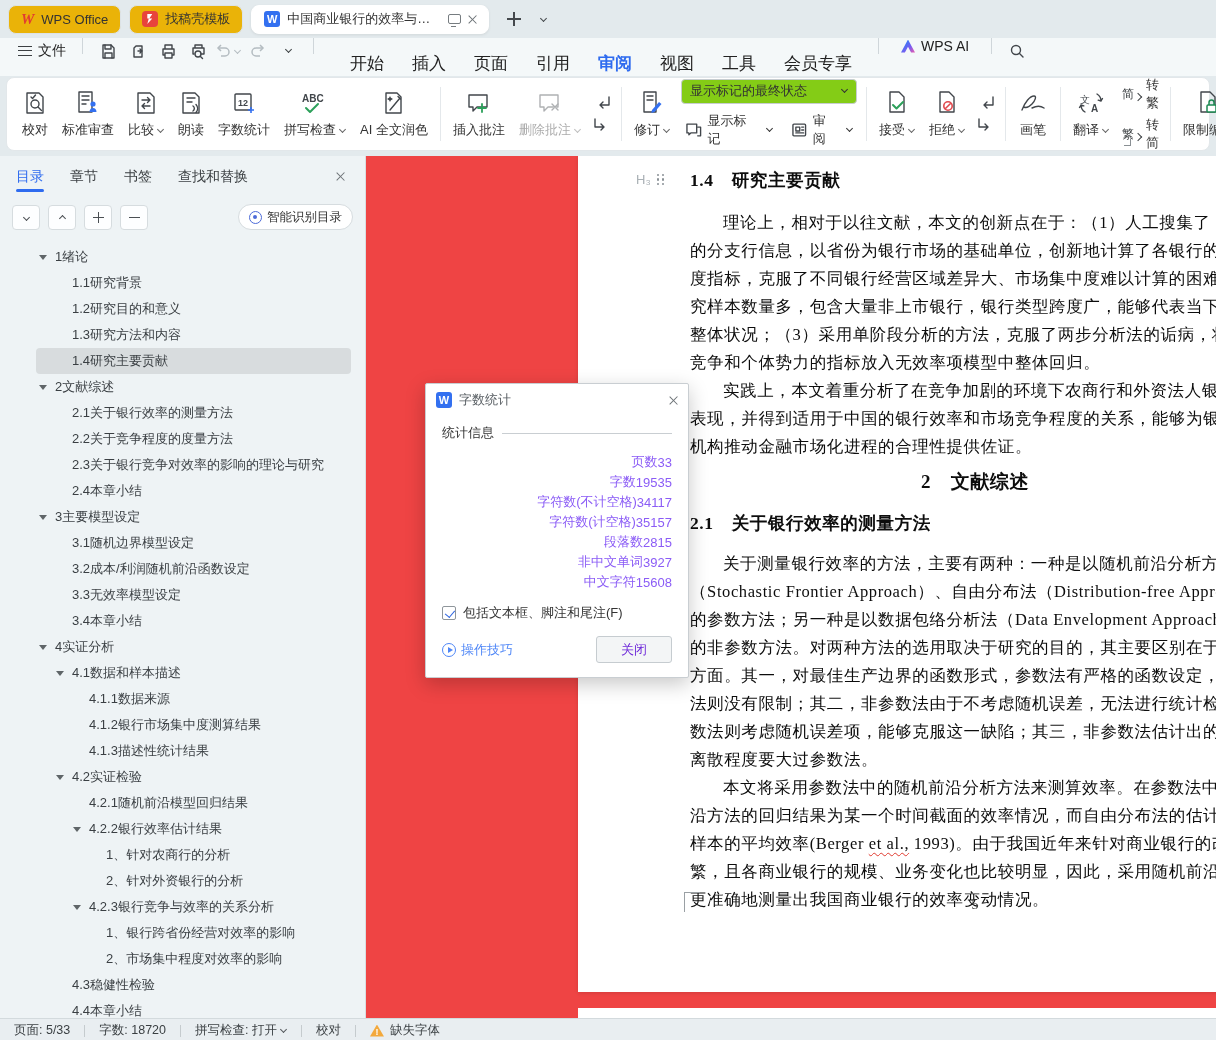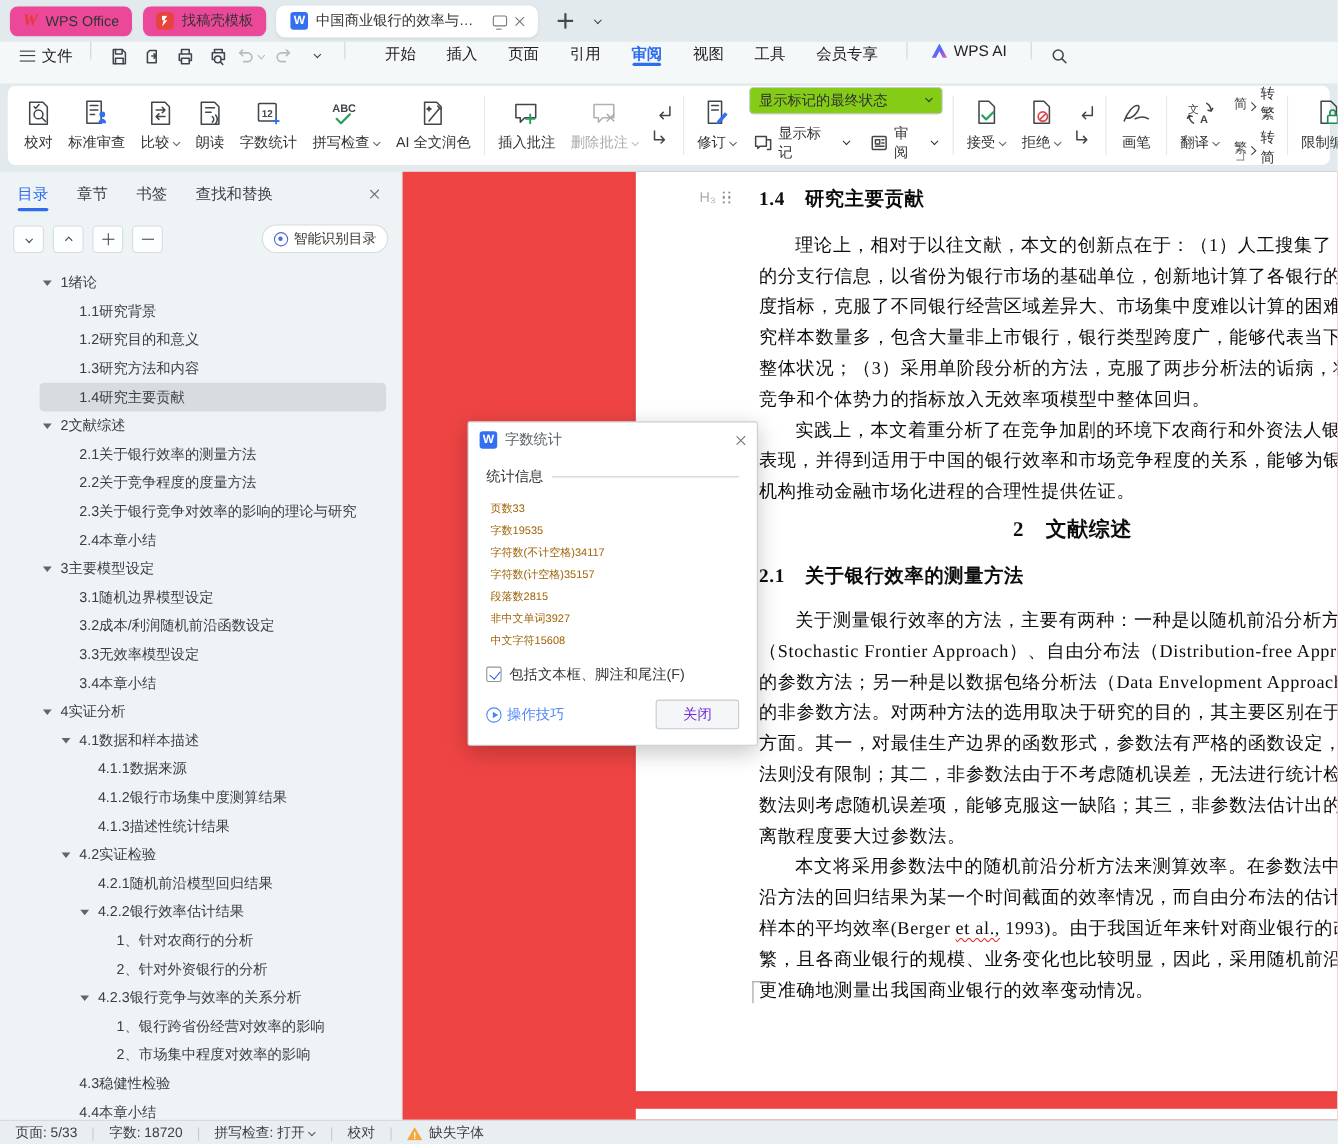--- a/index.html
+++ b/index.html
@@ -1,20 +1,20 @@
 <!DOCTYPE html>
 <html><head>
 <meta charset="utf-8">
 <style>
 *{margin:0;padding:0;box-sizing:border-box}
 html,body{width:1216px;height:1040px;overflow:hidden}
 body{position:relative;font-family:"Liberation Sans",sans-serif;color:#333;background:#e3eaed;font-size:13px}
 
 .tabbar{height:38px;background:#e3eaed;display:flex;align-items:center;padding-left:8px;gap:8px}
-.tab{height:29px;border-radius:8px;display:flex;align-items:center;gap:7px;padding:0 12px;background:#ec4899;border:1px solid #dde3e6;font-size:13px;color:#333}
+.tab{height:29px;border-radius:8px;display:flex;align-items:center;gap:7px;padding:0 12px;background:#eab308;border:1px solid #dde3e6;font-size:13px;color:#333}
 .tab.active{background:#fff;border-color:#fff;box-shadow:0 1px 3px rgba(0,0,0,.08);width:238px}
 .tab .tlabel{white-space:nowrap;overflow:hidden;text-overflow:ellipsis;max-width:150px}
 .wps-logo{font:italic bold 15px "Liberation Serif",serif;color:#e23c31}
 .wps-logo::before{content:"W"}
 .docer-icon{width:16px;height:16px;border-radius:4px;background:#e8443c;position:relative;flex:none}
 .docer-icon::after{content:"";position:absolute;left:5px;top:3px;width:5px;height:10px;background:#fff;clip-path:polygon(0 0,100% 0,40% 45%,100% 45%,0 100%,30% 45%,0 45%)}
 .word-icon{width:16px;height:16px;border-radius:3px;background:#3370f0;color:#fff;font-size:11px;font-weight:bold;display:flex;align-items:center;justify-content:center;flex:none}
 .word-icon::before{content:"W"}
 .monitor-icon{width:13px;height:10px;border:1.2px solid #767c80;border-radius:2px;position:relative;margin-left:4px}
 .monitor-icon::after{content:"";position:absolute;left:2px;bottom:-4px;width:5px;height:1.5px;background:#767c80}
@@ -29,21 +29,21 @@
 .tabbar .cv{color:#45494d;margin-left:12px}
 
 .menubar{height:38px;background:#f4f8f9;display:flex;align-items:flex-start;padding:0 14px;gap:4px}
 .hamb{width:14px;height:10px;border-top:1.6px solid #3c4043;border-bottom:1.6px solid #3c4043;position:relative;margin-right:6px}
 .hamb::after{content:"";position:absolute;left:0;top:2.6px;width:100%;height:1.6px;background:#3c4043}
 .mfile{font-size:14px;color:#222;display:flex;align-items:center;padding:4px 4px}
 .mdiv{width:1px;height:16px;background:#cfd6da;margin:0 8px}
 .micon{width:26px;height:26px;display:flex;align-items:center;justify-content:center;border-radius:4px;color:#3c4043}
 .micon.dim{color:#b4bcc1}
 .menus{display:flex;align-items:center;margin-left:10px}
-.mitem{position:relative;padding:3px 14px;font-size:14px;color:#222;cursor:default}
+.mitem{position:relative;padding:14px 14px;font-size:17px;color:#222;cursor:default}
 .mitem.active{color:#2e6bef;font-weight:bold}
 .mitem.active::after{content:"";position:absolute;left:50%;transform:translateX(-50%);bottom:2px;width:26px;height:3px;border-radius:2px;background:#2e6bef}
 .ai-logo{width:14px;height:13px;background:linear-gradient(135deg,#2f7cf6 20%,#7a5cf0 60%,#f05ca8);clip-path:polygon(0 100%,50% 0,100% 100%,72% 100%,50% 55%,28% 100%);margin-right:6px}
 .mwps{display:flex;align-items:center;font-size:14px;color:#222;padding:0 10px}
 
 .ribbonwrap{height:80px;background:#e3eaed;padding:1px 6px 5px}
 .ribbon{background:#fff;border:1px solid #e2e7ea;border-radius:8px;height:74px;display:flex;align-items:center;padding:0 8px;position:relative}
 .rdiv{width:1px;height:54px;background:#e4e8eb;margin:0 5px;flex:none}
 .rbtn{display:flex;flex-direction:column;align-items:center;justify-content:center;gap:5px;padding:4px 7px;border-radius:4px;flex:none}
 .rlbl{font-size:13px;color:#333;display:flex;align-items:center;white-space:nowrap}
@@ -102,21 +102,21 @@
 .dots i{width:2.6px;height:2.6px;border-radius:50%;background:#8a9196}
 .margin-mark{position:absolute;left:106px;top:736px;width:16px;height:20px;border-left:1px solid #9aa0a4;border-top:1px solid #9aa0a4}
 .pagenum{position:absolute;top:741px;left:112px;width:570px;text-align:center;font-family:"Liberation Serif",serif;font-size:14px;color:#333}
 
 .dialog{position:absolute;left:425px;top:383px;width:264px;background:#fff;border:1px solid #c9ced2;border-radius:2px;box-shadow:0 6px 20px rgba(0,0,0,.22);z-index:20}
 .dtitle{height:32px;display:flex;align-items:center;gap:7px;padding:0 10px;font-size:13px;color:#5a6065}
 .dtitle .x-icon{margin-left:auto}
 .dbody{padding:2px 16px 14px}
 .dsec{display:flex;align-items:center;gap:8px;font-size:13px;color:#333;margin:6px 0 10px}
 .dsec .rule{flex:1;height:1px;background:#c9ced2}
-.drow{display:flex;justify-content:flex-start;height:20px;align-items:center;font-size:10px;color:#a16207;padding-left:4px}
+.drow{display:flex;justify-content:flex-end;height:20px;align-items:center;font-size:13px;color:#8b5cf6;padding-left:4px}
 .dchk{display:flex;align-items:center;gap:7px;margin-top:12px;font-size:13px;color:#333}
 .ckbox{width:14px;height:14px;border:1px solid #8f969b;border-radius:2px;position:relative;background:#fff;flex:none}
 .ckbox::after{content:"";position:absolute;left:3.5px;top:1px;width:4.5px;height:8px;border-right:1.7px solid #2f66e0;border-bottom:1.7px solid #2f66e0;transform:rotate(40deg)}
 .dfoot{display:flex;align-items:center;justify-content:space-between;margin-top:14px}
 .tips{display:flex;align-items:center;gap:5px;color:#4e86f7;font-size:13px}
 .play-ic{width:14px;height:14px;border:1.2px solid #4e86f7;border-radius:50%;position:relative}
 .play-ic::after{content:"";position:absolute;left:4.5px;top:3.5px;border-left:5px solid #4e86f7;border-top:3.5px solid transparent;border-bottom:3.5px solid transparent}
 .dclose{width:76px;height:27px;background:#f3f5f6;border:1px solid #c6ccd0;border-radius:3px;font-size:13px;color:#6d28d9;display:flex;align-items:center;justify-content:center}
 
 .statusbar{height:24px;background:#e9eef1;border-top:1px solid #d3dadd;display:flex;align-items:center;padding:0 14px;font-size:12.5px;color:#3a3f42;gap:0}

